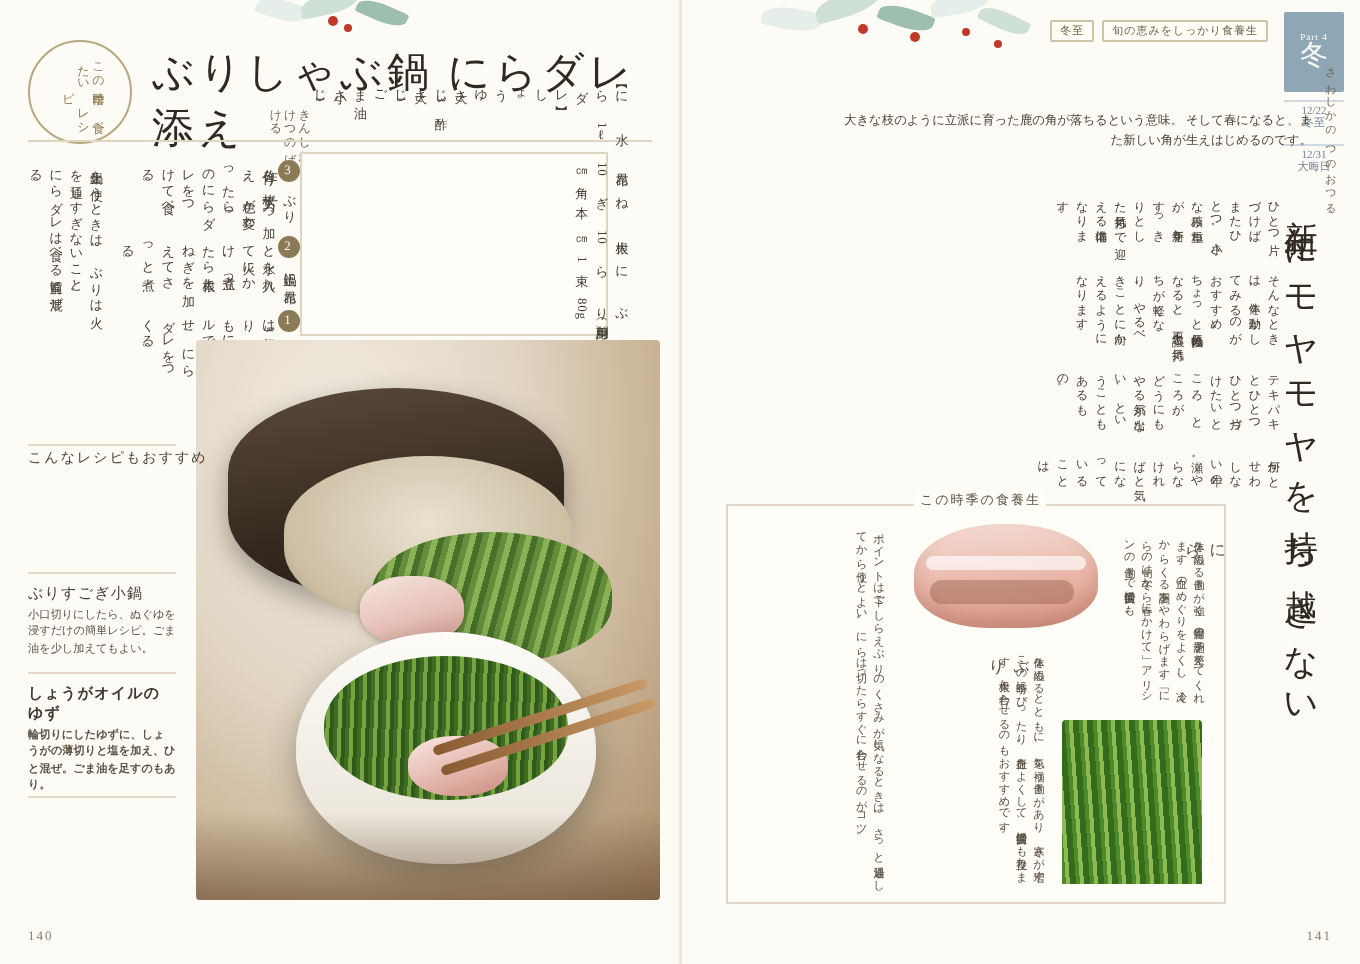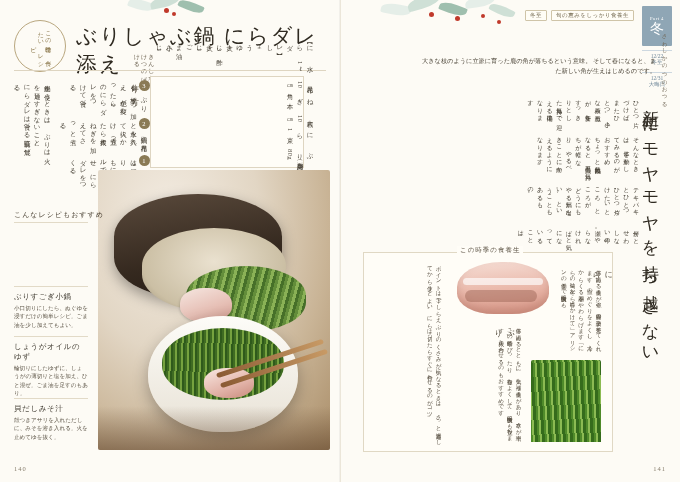--- a/index.html
+++ b/index.html
@@ -271,41 +271,37 @@
       </div>
       <div class="bowl">
         <div class="bowl-sauce"></div>
         <div class="bowl-meat"></div>
       </div>
       <div class="chopstick" style="left:116px;top:186px;"></div>
       <div class="chopstick" style="left:120px;top:196px;"></div>
       <div class="cloth"></div>
     </div>
 
-    <div class="tips-title" style="left:14px;top:210px;">こんなレシピもおすすめ</div>
+    <div class="tips-title" style="left:14px;top:224px;">こんなレシピもおすすめ</div>
     <div class="tip-rule" style="left:14px;top:222px;"></div>
 
     <div class="tip-rule" style="left:14px;top:286px;"></div>
 
     <div class="tip" style="left:14px;top:292px;">
       <div class="tip-h">ぶりすごぎ小鍋</div>
       <div class="tip-b">小口切りにしたら、ぬぐゆを浸すだけの簡単レシピ。ごま油を少し加えてもよい。</div>
     </div>
     <div class="tip-rule" style="left:14px;top:336px;"></div>
 
-    <div class="tip" style="left:14px;top:342px;">
+    <div class="tip" style="left:14px;top:342px;font-weight:bold;">
       <div class="tip-h">しょうがオイルのゆず</div>
       <div class="tip-b">輪切りにしたゆずに、しょうがの薄切りと塩を加え、ひと混ぜ。ごま油を足すのもあり。</div>
     </div>
     <div class="tip-rule" style="left:14px;top:398px;"></div>
 
-    <div class="tip" style="left:14px;top:404px;">
-      <div class="tip-h">貝だしみそ汁</div>
-      <div class="tip-b">殻つきアサリを入れただしに、みそを溶き入れる。火を止めてゆを抜く。</div>
-    </div>
 
     <div class="folio" style="left:14px;">140</div>
   </div>
 
   <div class="page right-page">
 
     <div class="botanical" style="left:36px;top:-6px;width:170px;height:44px;">
       <div class="leaf pale" style="left:4px;top:10px;width:30px;height:11px;transform:rotate(12deg);"></div>
       <div class="leaf" style="left:30px;top:2px;width:34px;height:12px;transform:rotate(-16deg);"></div>
       <div class="leaf dark" style="left:62px;top:10px;width:28px;height:10px;transform:rotate(20deg);"></div>

